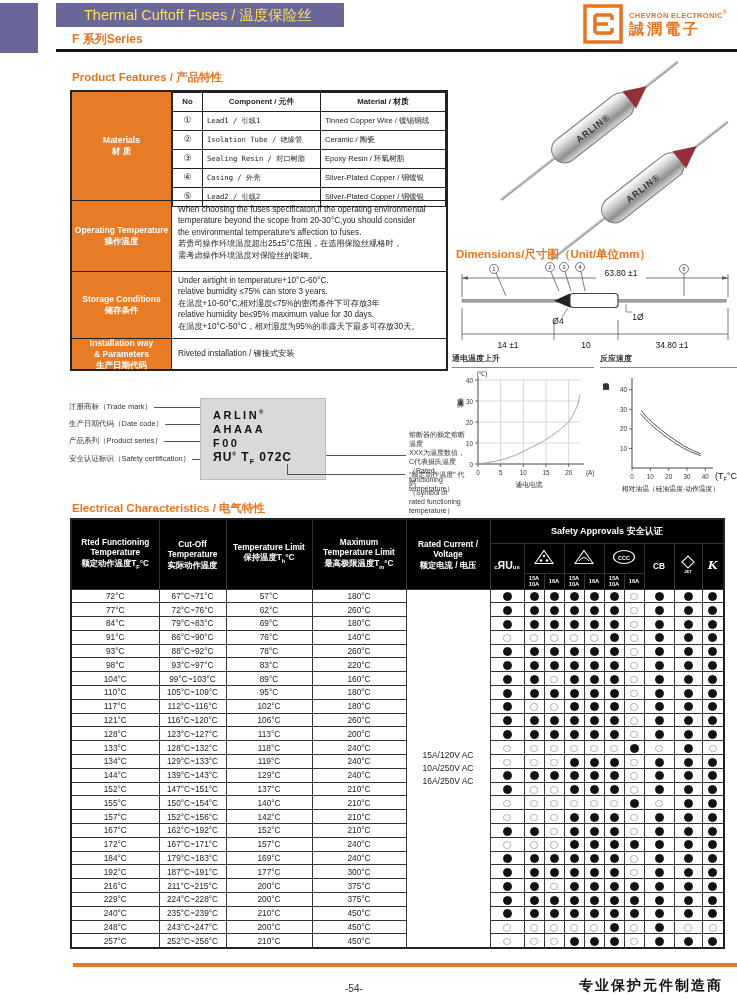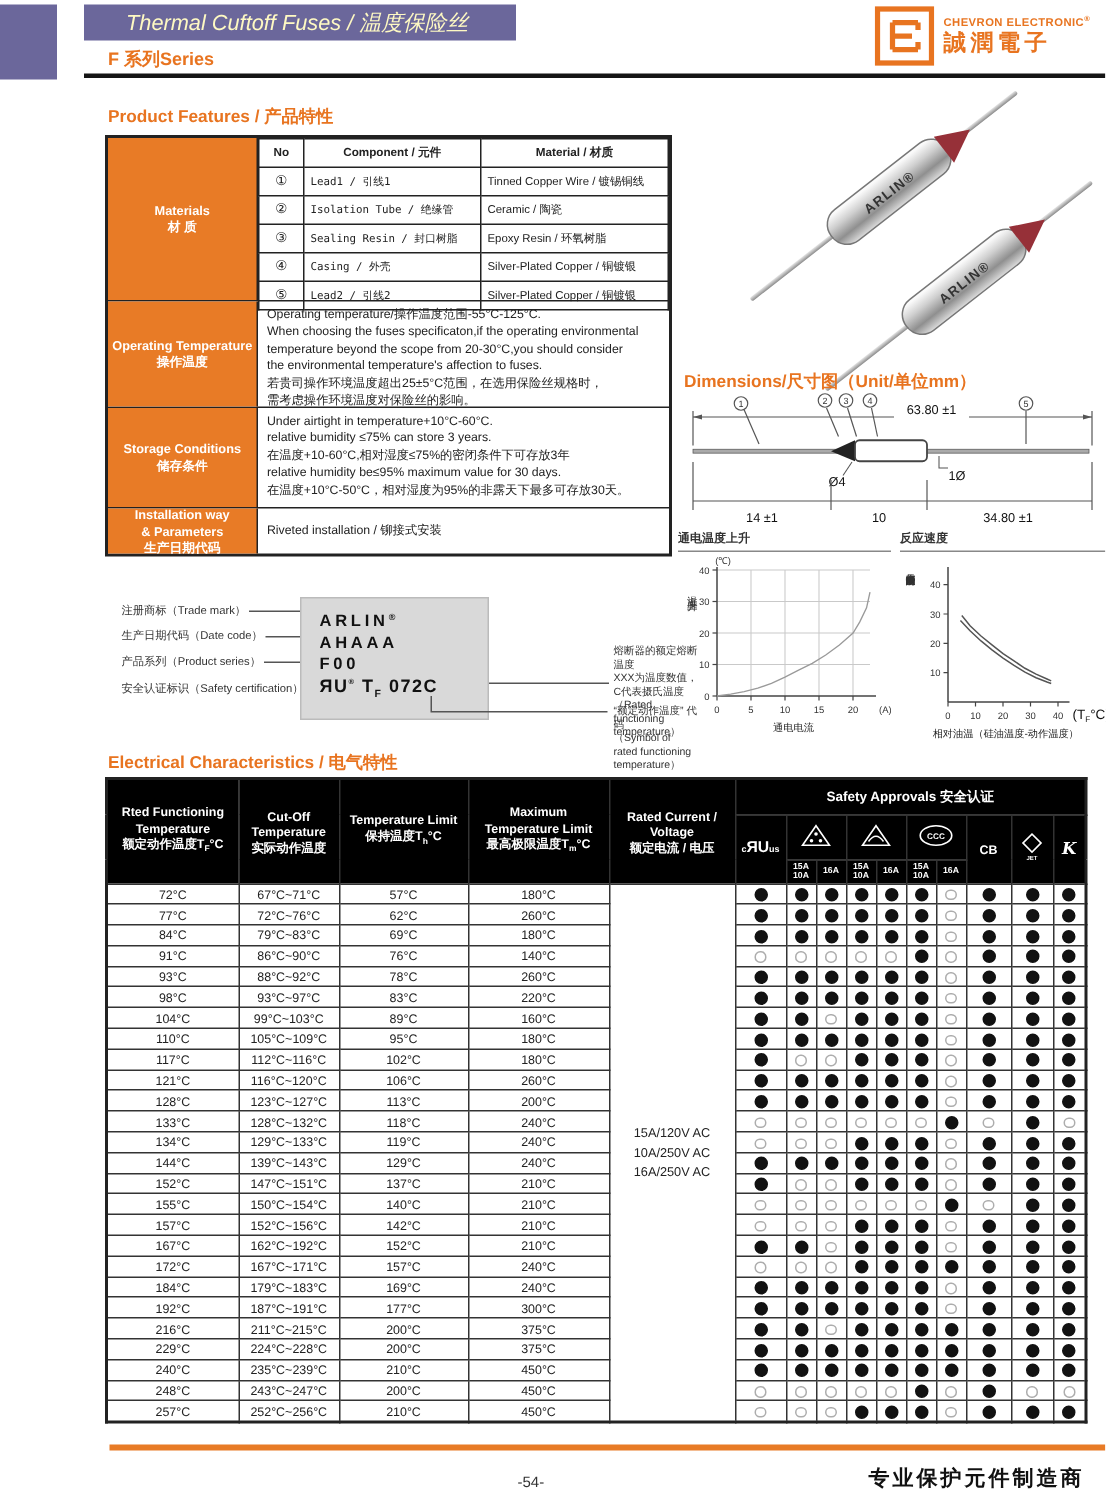--- a/index.html
+++ b/index.html
@@ -1,22 +1,22 @@
 <!DOCTYPE html>
 <html><head>
 <meta charset="utf-8">
 <style>
   html,body{margin:0;padding:0;background:#fff;}
   #page{position:relative;width:737px;height:1000px;background:#fff;overflow:hidden;
         font-family:"Liberation Sans",sans-serif;color:#222;}
   .abs{position:absolute;}
   
   .corner-block{left:0;top:3px;width:38px;height:50px;background:#6B679B;}
-  .banner{left:56px;top:3px;width:288px;height:24px;background:#6B679B;color:#fef9c3;
-          display:flex;align-items:center;padding-left:28px;font-size:14.5px;box-sizing:border-box;white-space:nowrap;font-style:italic;}
+  .banner{left:56px;top:3px;width:288px;height:24px;background:#6B679B;color:#fde047;
+          display:flex;align-items:center;padding-left:28px;font-size:14.5px;box-sizing:border-box;white-space:nowrap;}
   .series{left:72px;top:31px;color:#E87420;font-size:12px;font-weight:bold;}
   .head-rule{left:56px;top:49px;width:681px;height:3px;background:#151515;}
   .logo-wrap{left:583px;top:2px;width:154px;height:44px;display:flex;align-items:center;gap:6px;}
   .logo-text .en{font-size:7.5px;font-weight:bold;color:#E87420;letter-spacing:.3px;}
   .logo-text .zh{font-size:15px;font-weight:bold;color:#E87420;letter-spacing:3px;}
   
   .sect{color:#E87420;font-size:11.5px;font-weight:bold;white-space:nowrap;}
   
   .ftable{left:70px;top:90px;width:378px;border:2px solid #222;box-sizing:border-box;background:#fff;}
   .frow{display:flex;border-top:1.5px solid #222;}
@@ -41,21 +41,21 @@
       background:linear-gradient(180deg,#fafafa 5%,#cfcfcf 35%,#8f8f8f 70%,#d8d8d8);border:1px solid #777;
       display:flex;align-items:center;justify-content:center;box-sizing:border-box;}
   .fuse .brand{font-size:9px;font-weight:bold;color:#333;letter-spacing:1px;}
   .fuse .tip{position:absolute;left:163px;top:4px;width:0;height:0;
       border-left:22px solid #963038;border-top:11px solid transparent;border-bottom:11px solid transparent;}
   
   svg text{font-family:"Liberation Sans",sans-serif;}
   .dim-big{font-size:8.5px;fill:#111;}
   
   .marking{left:65px;top:388px;width:400px;height:118px;font-size:7.5px;}
-  .mrow{position:absolute;left:16px;width:134px;display:flex;align-items:center;}
+  .mrow{position:absolute;left:4px;width:134px;display:flex;align-items:center;}
   .mtext{color:#333;white-space:nowrap;}
   .mline{flex:1;border-top:1px solid #555;margin:0 2px;min-width:8px;}
   .gbox{position:absolute;left:135px;top:10px;width:126px;height:82px;background:#d9d9d9;border:1px solid #bbb;
         padding:6px 0 0 12px;box-sizing:border-box;color:#111;}
   .gbox .gl{font-size:11px;font-weight:bold;letter-spacing:2.5px;line-height:14px;}
   .gbox sup{font-size:6px;}
   .gbox .cert{font-size:12px;font-weight:bold;letter-spacing:1px;}
   .gbox .cert sub{font-size:7px;}
   .note{position:absolute;color:#333;font-size:7px;line-height:9px;}
   .conn{position:absolute;border-color:#555;}
@@ -155,21 +155,20 @@
             </tbody>
         </table>
       </div>
     </div>
     <div class="frow" style="height:70px">
       <div class="flabel">
         <div>Operating Temperature</div>
         <div>操作温度</div>
       </div>
       <div class="fcontent">
-        <div>Operating temperature/操作温度范围-55°C-125°C.</div>
         <div>When choosing the fuses specificaton,if the operating environmental</div>
         <div>temperature beyond the scope from 20-30°C,you should consider</div>
         <div>the environmental temperature's affection to fuses.</div>
         <div>若贵司操作环境温度超出25±5°C范围，在选用保险丝规格时，</div>
         <div>需考虑操作环境温度对保险丝的影响。</div>
       </div>
     </div>
     <div class="frow" style="height:66px">
       <div class="flabel">
         <div>Storage Conditions</div>

